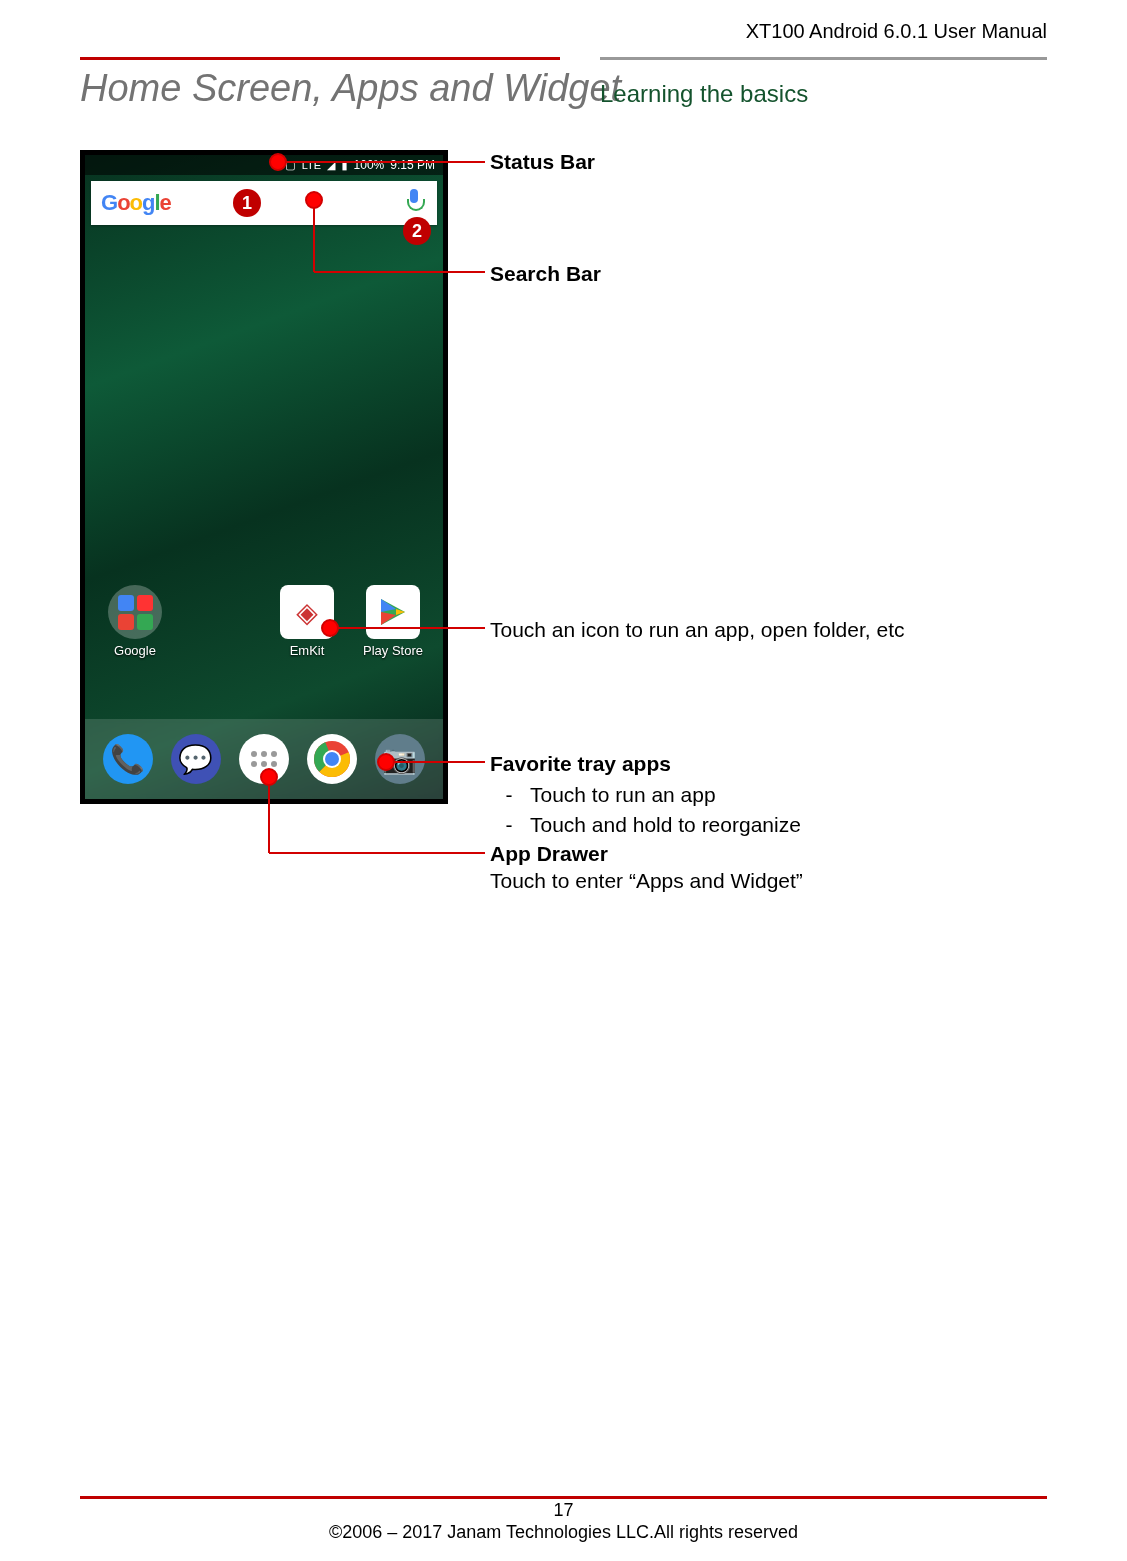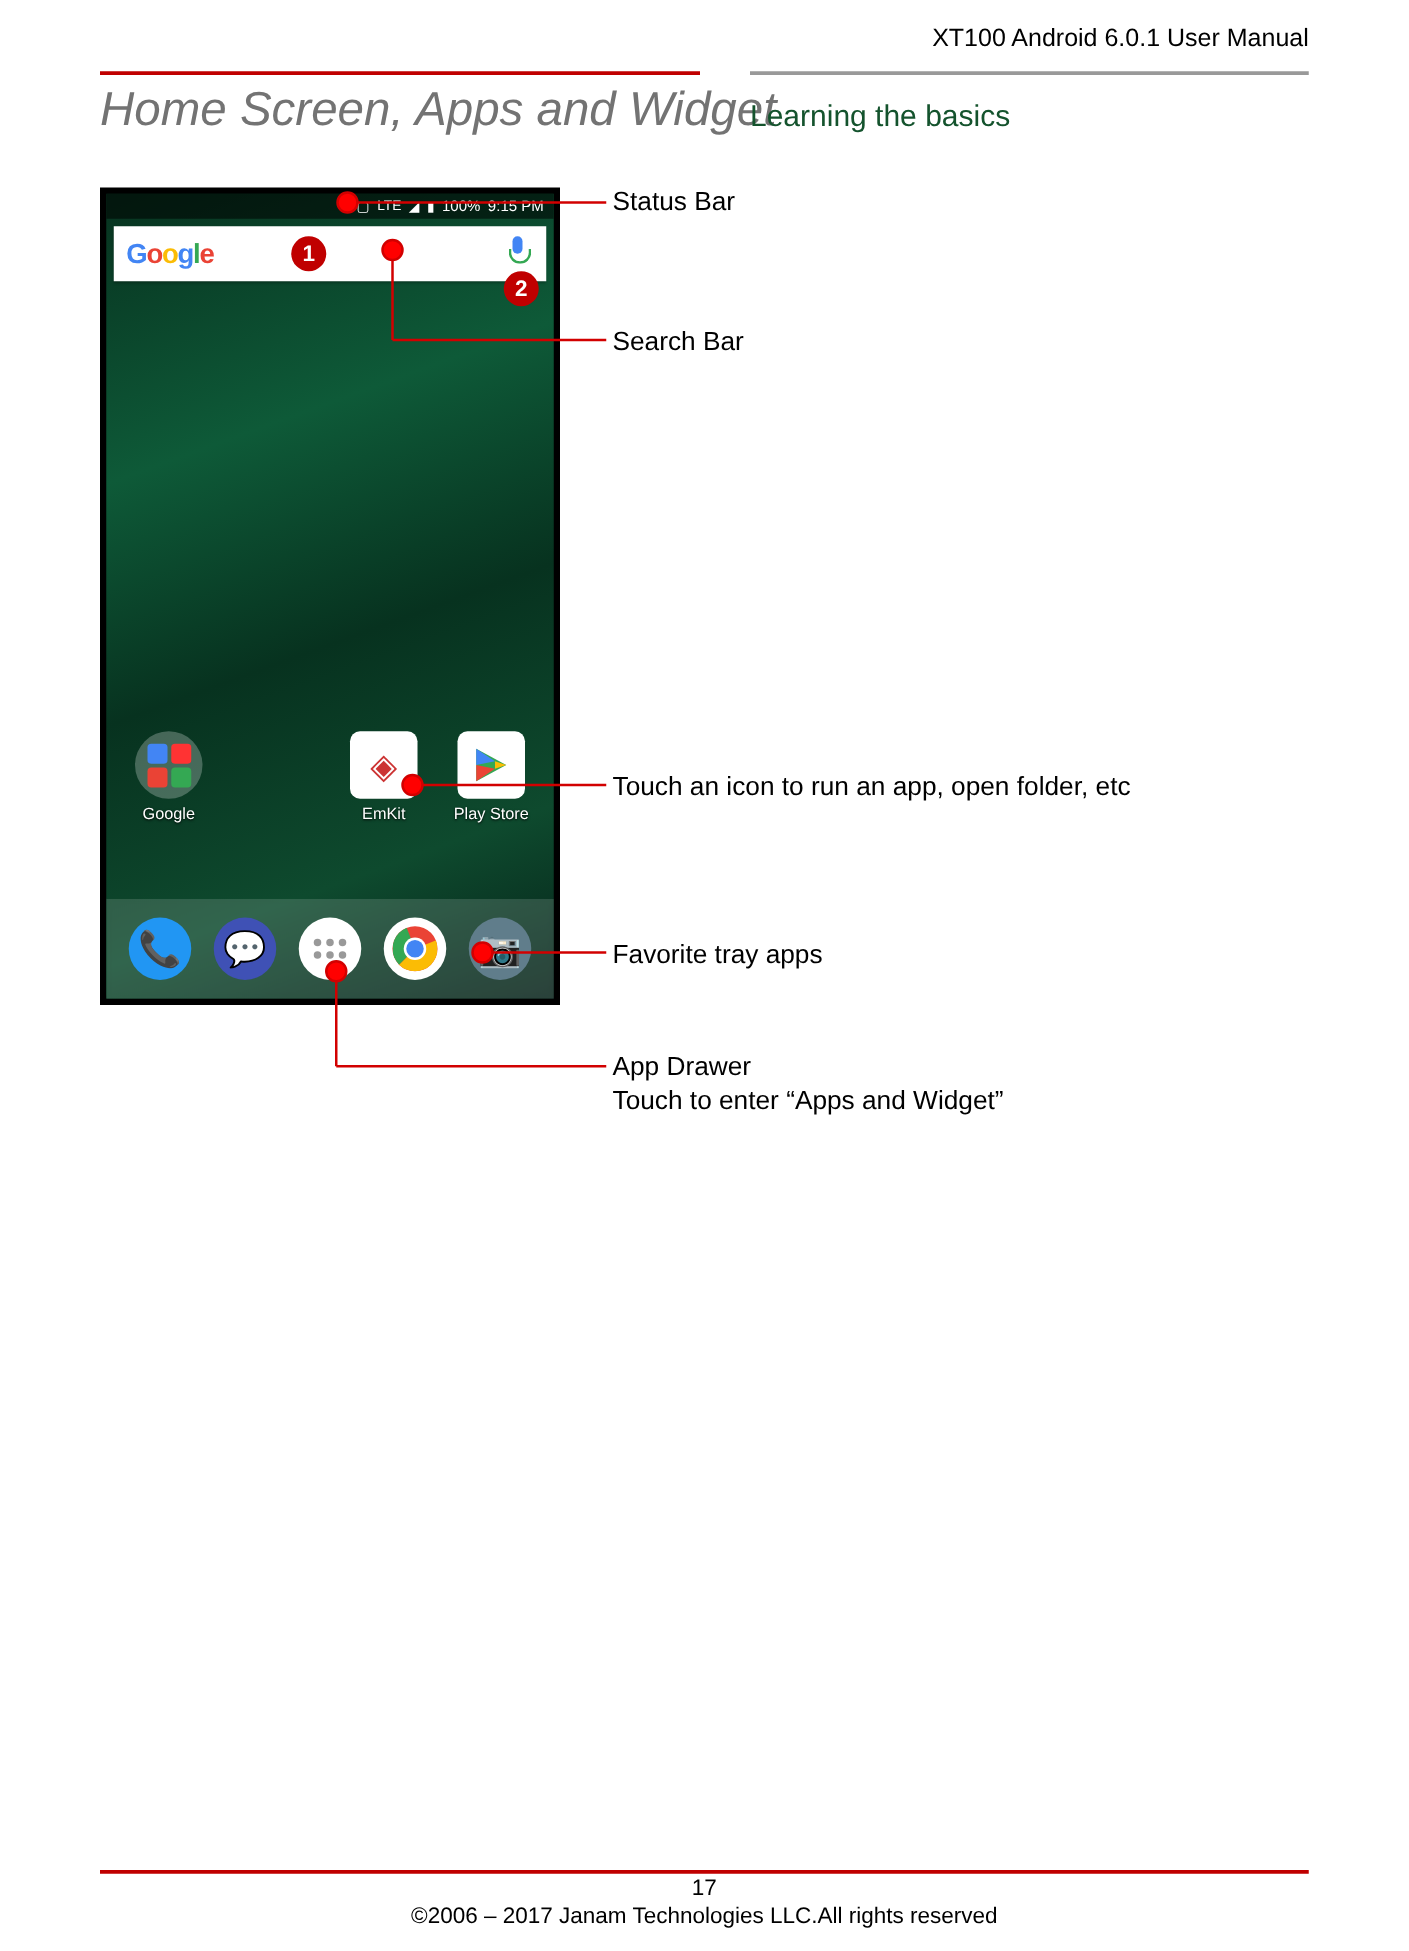--- a/index.html
+++ b/index.html
@@ -130,21 +130,21 @@
     width:50px;height:50px;border-radius:50%;background:#fff;
     display:flex;align-items:center;justify-content:center;position:relative;
   }
   .drawer-grid{display:grid;grid-template-columns:repeat(3,6px);grid-template-rows:repeat(2,6px);gap:4px;}
   .drawer-grid span{width:6px;height:6px;background:#999;border-radius:50%;}
   
   .callout-line{stroke:#d20000;stroke-width:2;fill:none;}
   .callout-dot{fill:#ff0000;stroke:#d20000;stroke-width:2;}
   .svg-overlay{position:absolute;top:0;left:0;pointer-events:none;}
   .explain{position:absolute;left:490px;font-size:21px;line-height:1.3;max-width:560px;}
-  .explain strong{font-weight:normal}
+  .explain strong{font-weight:bold}
   .explain ul{margin:4px 0 0 40px;padding:0;list-style-type:'-   ';}
   .explain ul li{margin-bottom:2px;}
   
   .rule-red-bot{position:absolute;bottom:62px;left:80px;right:80px;height:3px;background:#c00000;}
   .pgnum{position:absolute;bottom:40px;left:0;right:0;text-align:center;font-size:18px;}
   .copyright{position:absolute;bottom:18px;left:0;right:0;text-align:center;font-size:18px;}
 </style>
 </head>
 <body>
 
@@ -256,20 +256,24 @@
   <strong>Status Bar</strong>
 </div>
 <div class="explain" style="top:260px">
   <strong>Search Bar</strong>
 </div>
 <div class="explain" style="top:616px">
   <span>Touch an icon to run an app, open folder, etc</span>
 </div>
 <div class="explain" style="top:750px">
   <strong>Favorite tray apps</strong>
+  <ul>
+    <li>Touch to run an app</li>
+    <li>Touch and hold to reorganize</li>
+  </ul>
 </div>
 <div class="explain" style="top:840px">
   <strong>App Drawer</strong><br>
   <span>Touch to enter “Apps and Widget”</span>
 </div>
 
 <div class="rule-red-bot"></div>
 <div class="pgnum">17</div>
 <div class="copyright">©2006 – 2017 Janam Technologies LLC.All rights reserved</div>
 

